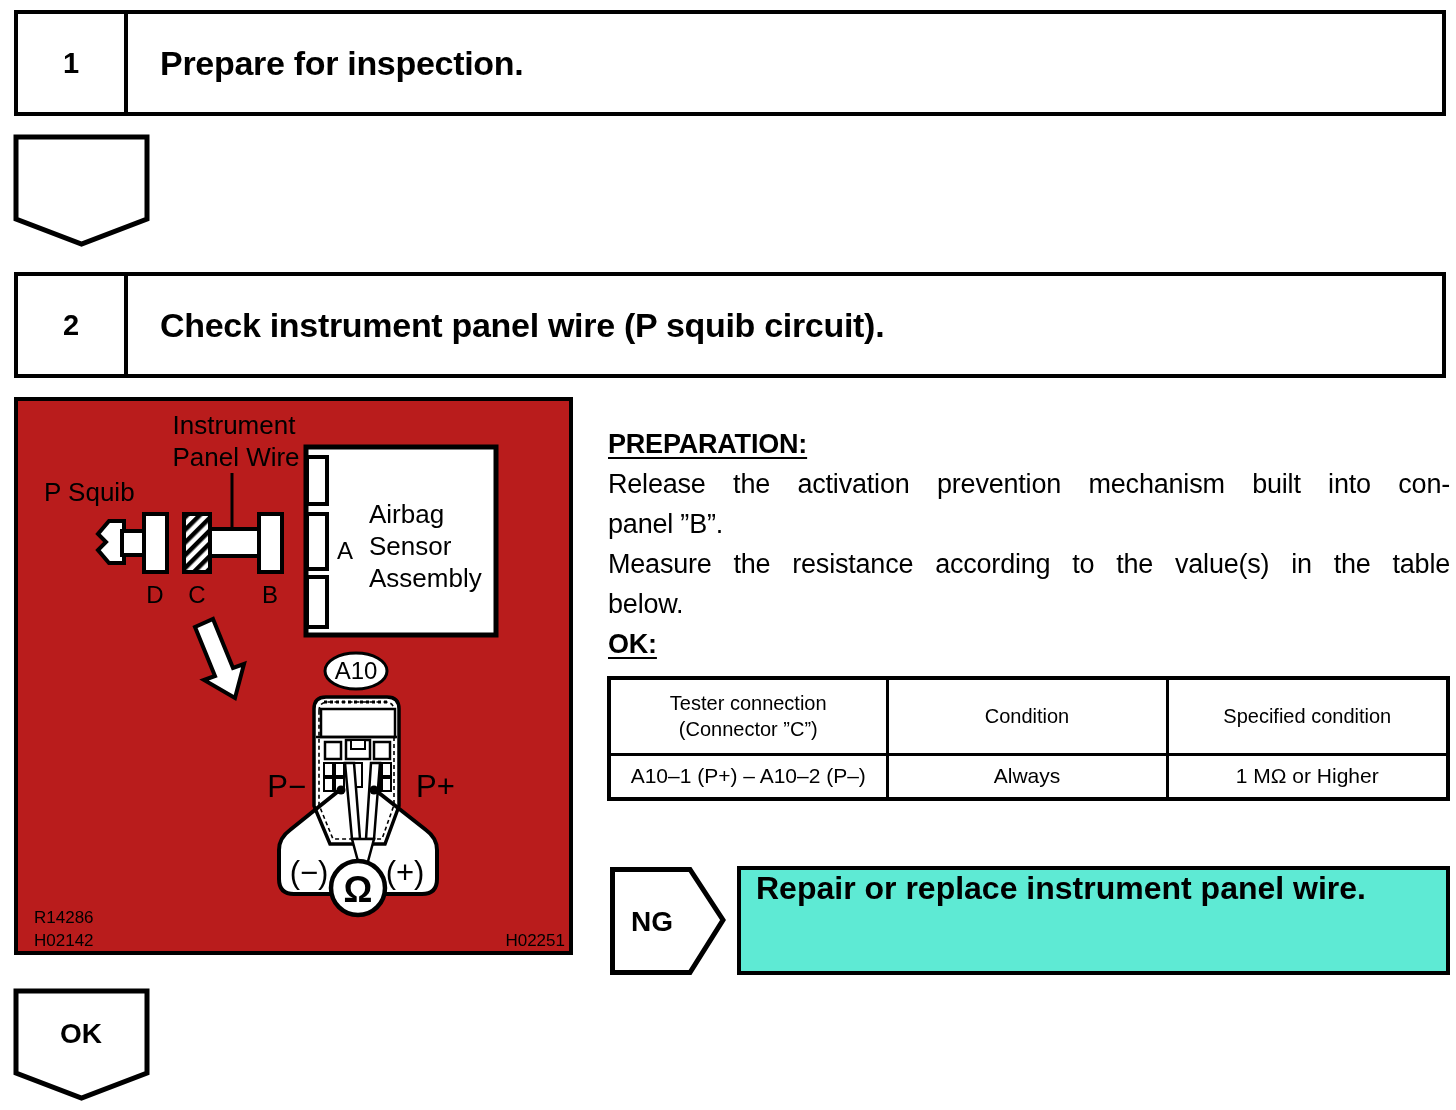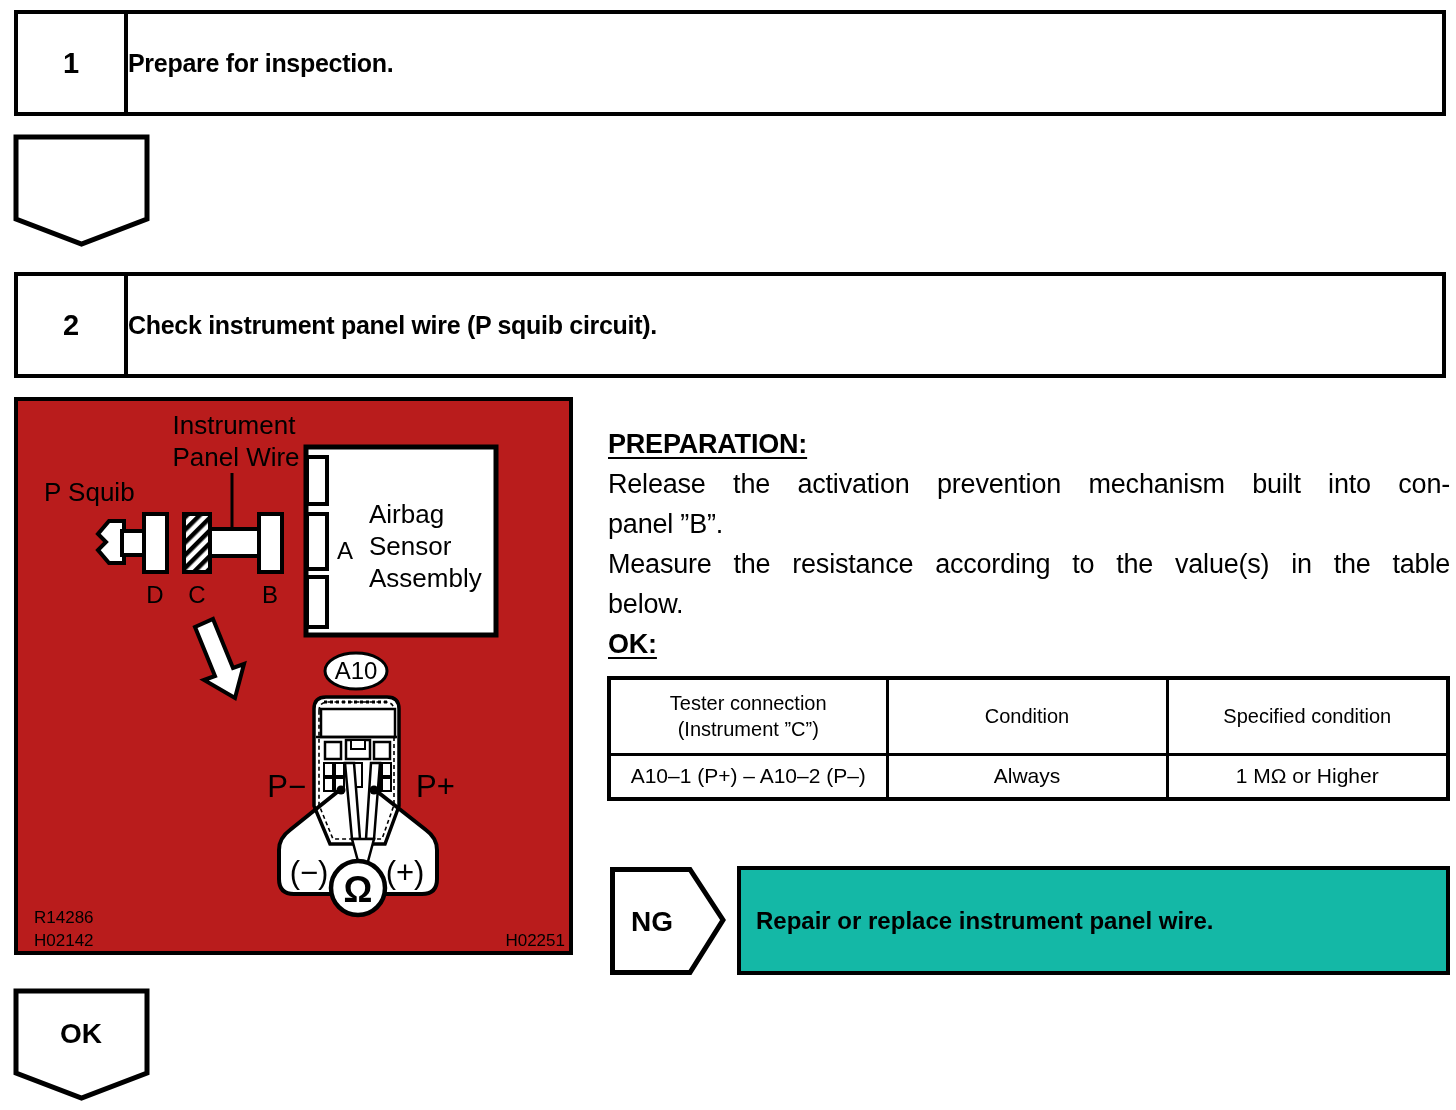--- a/index.html
+++ b/index.html
@@ -18,21 +18,21 @@
     left:14px; width:1432px; height:106px;
     border:4px solid #000; display:flex; background:#fff;
   }
   .step-num {
     width:110px; border-right:4px solid #000;
     display:flex; align-items:center; justify-content:center;
     font-weight:bold; font-size:29px;
   }
   .step-title {
     flex:1; display:flex; align-items:center;
-    padding-left:0; font-weight:bold; font-size:25px;
+    padding-left:32px; font-weight:bold; font-size:34px;
     letter-spacing:-0.3px;
   }
 
   
   .figure-box {
     left:14px; top:397px; width:559px; height:558px;
     border:4px solid #000; background:#b91c1c;
   }
   svg text { font-family:"Liberation Sans", sans-serif; fill:#000; }
   .dlab  { font-size:26px; }
@@ -55,22 +55,22 @@
   table.spec td {
     border:3px solid #000; text-align:center; vertical-align:middle;
     font-size:20px; line-height:26px; background:#fff;
   }
   tr.hrow td { height:76px; }
   tr.drow td { height:45px; font-size:21px; }
 
   
   .ng-box {
     left:737px; top:866px; width:713px; height:109px;
-    border:4px solid #000; display:flex; align-items:center;
-    padding-left:15px; font-weight:bold; font-size:24px; background:#14b8a6;
+    border:4px solid #000; display:flex; align-items:flex-start;
+    padding-left:15px; font-weight:bold; font-size:32px; background:#5eead4;
   }
   .penta-label { font-size:28px; font-weight:bold; }
 </style>
 </head>
 <body>
 
 <div class="abs step-box" style="top:10px;">
   <div class="step-num">1</div>
   <div class="step-title">Prepare for inspection.</div>
 </div>
@@ -175,21 +175,21 @@
   <div>below.</div>
   <div class="hd">OK:</div>
 </div>
 
 <div class="abs spec-table-wrap">
   <table class="spec">
     <tbody>
       <tr class="hrow">
         <td style="width:278px;">
           <span style="display:block;">Tester connection</span>
-          <span style="display:block;">(Instrument ”C”)</span>
+          <span style="display:block;">(Connector ”C”)</span>
         </td>
         <td style="width:280px;">Condition</td>
         <td>Specified condition</td>
       </tr>
       <tr class="drow">
         <td>A10–1 (P+) – A10–2 (P–)</td>
         <td>Always</td>
         <td>1 MΩ or Higher</td>
       </tr>
     </tbody>

